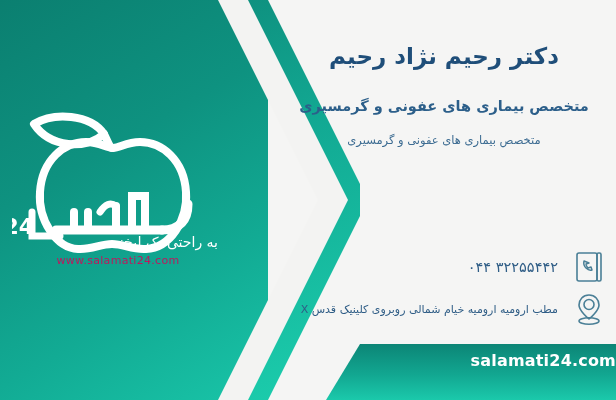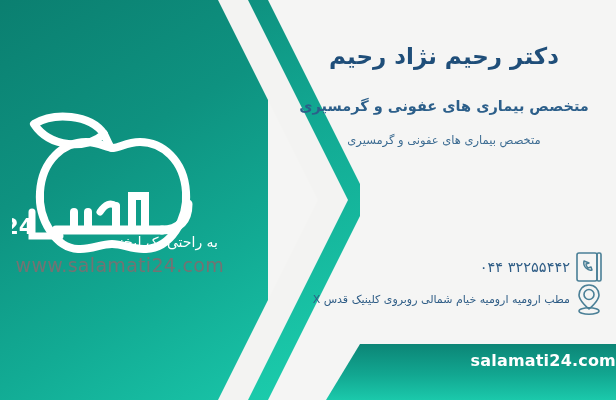--- a/index.html
+++ b/index.html
@@ -98,23 +98,23 @@
     width: 212px;
     height: 172px;
     z-index: 4;
   }
   .logo-wrap svg { display: block; }
   .logo-url {
     position: absolute;
     left: 0;
     top: 146px;
     width: 212px;
-    text-align: right;
-    color: #737373;
-    font-size: 19px;
+    text-align: center;
+    color: #be185d;
+    font-size: 11px;
     letter-spacing: 0.3px;
     direction: ltr;
     font-family: "DejaVu Sans", "Liberation Sans", sans-serif;
   }
   .logo-tag {
     position: absolute;
     right: 6px;
     top: 126px;
     color: #ffffff;
     font-size: 14px;
@@ -173,23 +173,24 @@
     direction: rtl;
   }
 
   
   .contact-row {
     position: absolute;
     display: flex;
     align-items: center;
     justify-content: center;
     direction: rtl;
+    gap: 12px;
   }
   .contact-row.phone { right: 8px; top: 248px; }
-  .contact-row.address { right: 8px; top: 280px; }
+  .contact-row.address { right: 8px; top: 290px; }
 
   .contact-icon {
     width: 38px;
     height: 38px;
     flex: 0 0 38px;
     display: flex;
     align-items: center;
     justify-content: center;
   }
   .contact-text {

